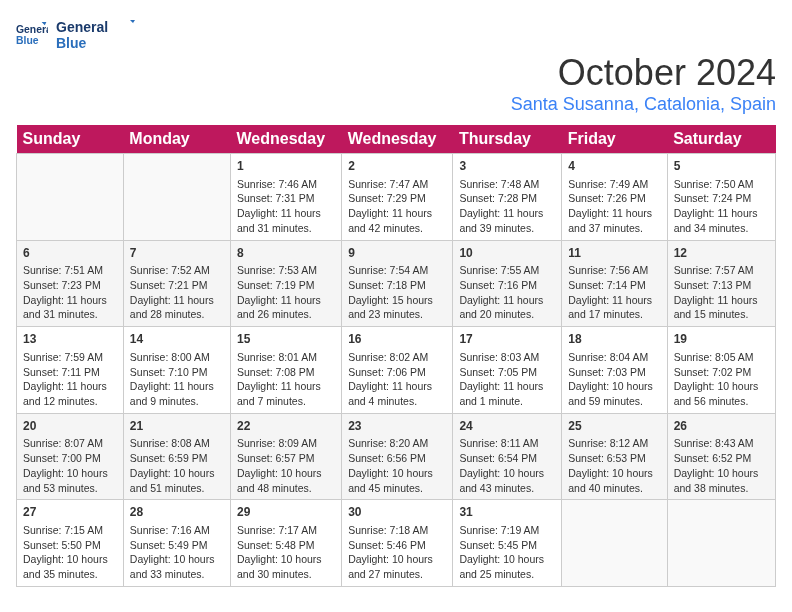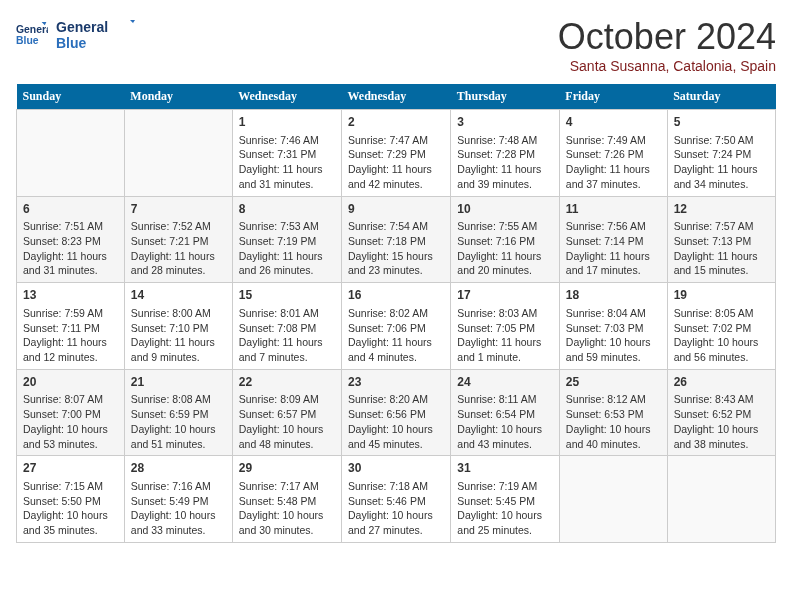--- a/index.html
+++ b/index.html
@@ -20,43 +20,43 @@
       display: flex;
       align-items: center;
       gap: 4px;
     }
     .logo-icon {
       width: 32px;
       height: 28px;
     }
     .title-block {
       text-align: right;
+      margin-top: 36px;
     }
     .month-title {
       font-size: 36px;
       color: #333;
       font-weight: normal;
     }
     .location {
-      font-size: 14px;
-      color: #7f1d1d;
+      font-size: 18px;
+      color: #3b82f6;
     }
     table {
       width: 100%;
       border-collapse: collapse;
       font-size: 10.5px;
     }
     thead th {
-      background-color: #0369a1;
+      background-color: #be185d;
       color: #fff;
       text-align: left;
       padding: 5px 6px;
-      font-size: 12px;
+      font-size: 16px;
       font-weight: bold;
-      font-family: Liberation Serif, serif;
     }
     tbody td {
       vertical-align: top;
       padding: 4px 6px;
       border: 1px solid #ccc;
       width: 113px;
       min-height: 70px;
       color: #333;
       line-height: 1.4;
     }
@@ -148,21 +148,21 @@
           <span class="day-num">5</span>
           <div>Sunrise: 7:50 AM</div>
           <div>Sunset: 7:24 PM</div>
           <div>Daylight: 11 hours and 34 minutes.</div>
         </td>
       </tr>
       <tr>
         <td>
           <span class="day-num">6</span>
           <div>Sunrise: 7:51 AM</div>
-          <div>Sunset: 8:23 PM</div>
+          <div>Sunset: 7:23 PM</div>
           <div>Daylight: 11 hours and 31 minutes.</div>
         </td>
         <td>
           <span class="day-num">7</span>
           <div>Sunrise: 7:52 AM</div>
           <div>Sunset: 7:21 PM</div>
           <div>Daylight: 11 hours and 28 minutes.</div>
         </td>
         <td>
           <span class="day-num">8</span>

